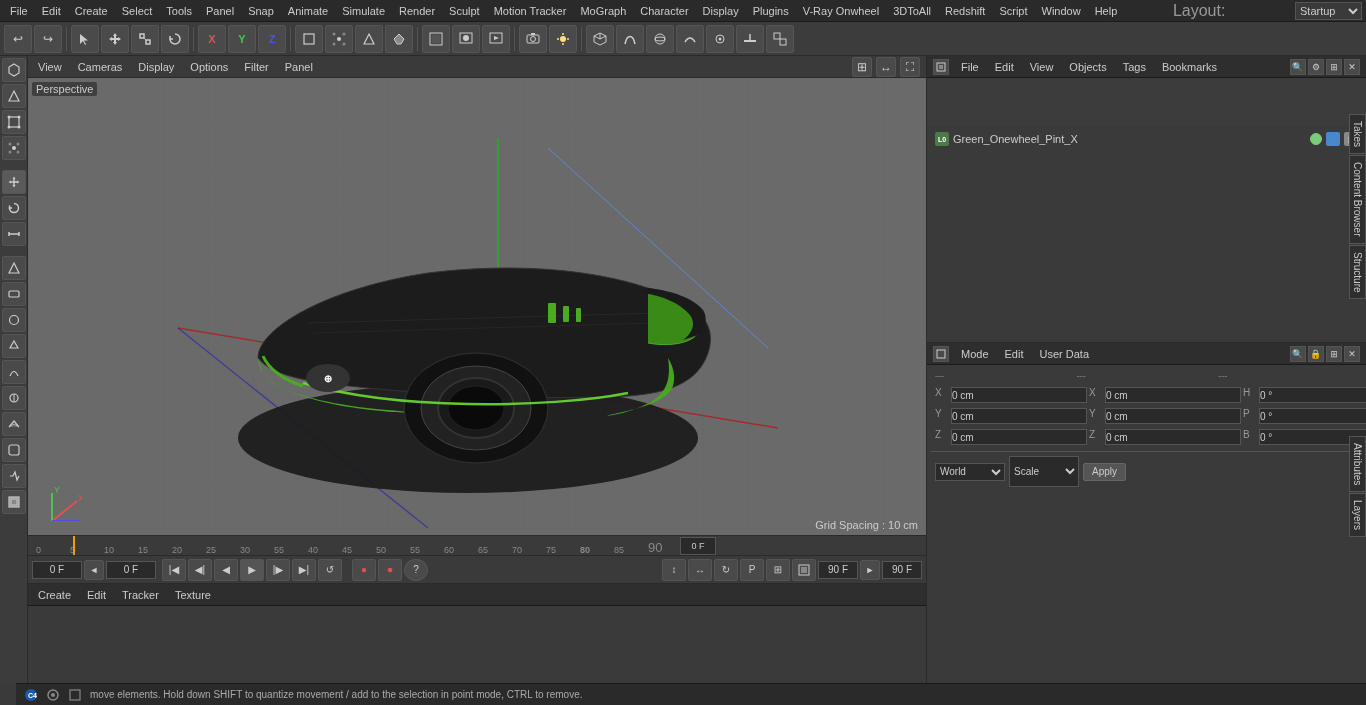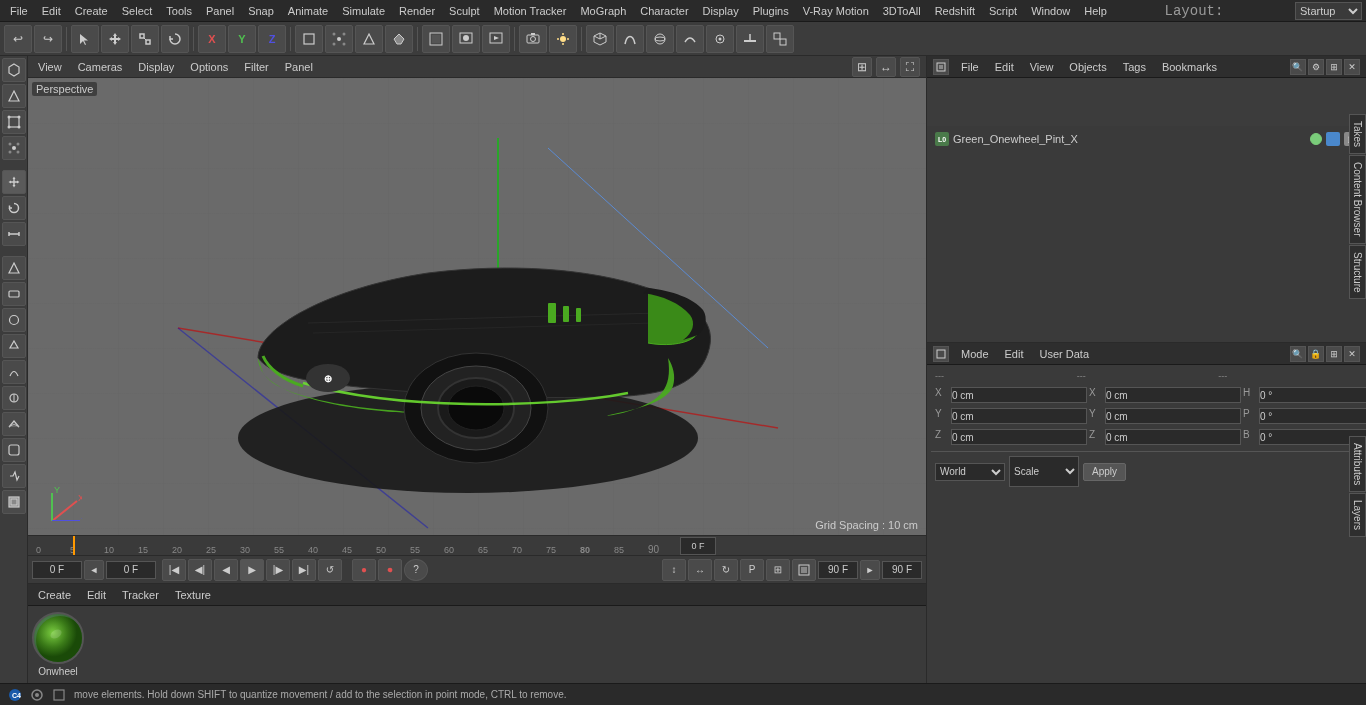--- a/index.html
+++ b/index.html
@@ -74,21 +74,21 @@
     #material-header { display: flex; align-items: center; height: 22px; background: #2e2e2e; border-bottom: 1px solid #1a1a1a; padding: 0 6px; gap: 8px; }
     .mat-menu { font-size: 11px; color: #ccc; cursor: pointer; padding: 2px 4px; }
     #material-content { flex: 1; background: #3a3a3a; display: flex; align-items: center; padding: 4px; gap: 4px; }
     .material-thumb { width: 52px; height: 52px; border-radius: 50%; background: radial-gradient(circle at 35% 35%, #5a8a5a, #1a4a1a); border: 2px solid #555; cursor: pointer; position: relative; overflow: hidden; }
     .material-label { font-size: 10px; color: #ccc; text-align: center; margin-top: 2px; }
     .world-select { background: #2a2a2a; color: #ccc; border: 1px solid #555; font-size: 10px; height: 18px; width: 70px; }
     .scale-select { background: #2a2a2a; color: #ccc; border: 1px solid #555; font-size: 10px; height: 31px; width: 70px; }
     .apply-btn { height: 18px; background: #555; border: 1px solid #666; color: #ccc; font-size: 10px; padding: 0 8px; cursor: pointer; border-radius: 2px; }
 
     
-    #status-bar { height: 22px; background: #2a2a2a; border-top: 1px solid #1a1a1a; display: flex; align-items: center; padding: 0 8px; gap: 8px; }
+    #status-bar { height: 22px; background: #2a2a2a; border-top: 1px solid #1a1a1a; display: flex; align-items: center; padding: 0 8px; gap: 8px; margin-left: 16px; }
     .status-icon { width: 14px; height: 14px; display: flex; align-items: center; justify-content: center; }
     .status-text { font-size: 10px; color: #aaa; }
 
     
     .vtab { writing-mode: vertical-rl; text-orientation: mixed; font-size: 10px; color: #ccc; background: #2e2e2e; padding: 6px 2px; cursor: pointer; border: 1px solid #555; white-space: nowrap; }
 
     
     .om-icon-btn { width: 16px; height: 16px; background: #4a4a4a; border: 1px solid #555; display: flex; align-items: center; justify-content: center; font-size: 9px; color: #ccc; cursor: pointer; }
 
     
@@ -114,27 +114,27 @@
   <span class="menu-item">Snap</span>
   <span class="menu-item">Animate</span>
   <span class="menu-item">Simulate</span>
   <span class="menu-item">Render</span>
   <span class="menu-item">Sculpt</span>
   <span class="menu-item">Motion Tracker</span>
   <span class="menu-item">MoGraph</span>
   <span class="menu-item">Character</span>
   <span class="menu-item">Display</span>
   <span class="menu-item">Plugins</span>
-  <span class="menu-item">V-Ray Motion</span>
+  <span class="menu-item">V-Ray Onwheel</span>
   <span class="menu-item">3DToAll</span>
   <span class="menu-item">Redshift</span>
   <span class="menu-item">Script</span>
   <span class="menu-item">Window</span>
   <span class="menu-item">Help</span>
-  <span style="margin-left:auto; font-size:14px; color:#999; margin-right:20px;font-family:Liberation Mono, monospace;">Layout:</span>
+  <span style="margin-left:auto; font-size:16px; color:#999; margin-right:20px;">Layout:</span>
   <select class="layout-select">
     <option>Startup</option>
     <option>Standard</option>
   </select>
 </div>
 
 <div id="toolbar">
   <div class="toolbar-btn">↩</div>
   <div class="toolbar-btn">↪</div>
   <div class="toolbar-sep"></div>
@@ -466,21 +466,21 @@
           <span style="font-size:9px; color:#888; min-width:34px;">40</span>
           <span style="font-size:9px; color:#888; min-width:34px;">45</span>
           <span style="font-size:9px; color:#888; min-width:34px;">50</span>
           <span style="font-size:9px; color:#888; min-width:34px;">55</span>
           <span style="font-size:9px; color:#888; min-width:34px;">60</span>
           <span style="font-size:9px; color:#888; min-width:34px;">65</span>
           <span style="font-size:9px; color:#888; min-width:34px;">70</span>
           <span style="font-size:9px; color:#888; min-width:34px;">75</span>
           <span style="font-size:9px; color:#888; min-width:34px;font-weight:bold;">80</span>
           <span style="font-size:9px; color:#888; min-width:34px;">85</span>
-          <span style="font-size:10px; color:#888; min-width:28px;">90</span>
+          <span style="font-size:13px; color:#888; min-width:28px;">90</span>
           <input class="playhead-input" value="0 F" style="margin-left: 4px;">
         </div>
       </div>
     </div>
 
     <div id="transport-bar">
       <input class="transport-input" value="0 F" style="">
       <div class="toolbar-btn" style="width:20px; height:20px; font-size:9px;">◄</div>
       <input class="transport-input" value="0 F" style="">
       <div style="width:2px;"></div>
@@ -514,38 +514,20 @@
     </div>
 
     <div id="bottom-area">
       <div id="material-area">
         <div id="material-header">
           <span class="mat-menu">Create</span>
           <span class="mat-menu">Edit</span>
           <span class="mat-menu">Tracker</span>
           <span class="mat-menu">Texture</span>
         </div>
-        <div id="material-content">
-          <div style="display:flex; flex-direction:column; align-items:center;">
-            <div class="material-thumb">
-              <svg width="52" height="52" viewBox="0 0 52 52">
-                <defs>
-                    <radialGradient id="matgrad" cx="35%" cy="35%">
-                      <stop offset="0%" stop-color="#7acc40"></stop>
-                      <stop offset="60%" stop-color="#3a7a18"></stop>
-                      <stop offset="100%" stop-color="#1a4a08"></stop>
-                    </radialGradient>
-                  </defs>
-                <circle cx="26" cy="26" r="24" fill="url(#matgrad)"></circle>
-                <ellipse cx="22" cy="20" rx="6" ry="4" fill="rgba(255,255,255,0.15)" transform="rotate(-30,22,20)"></ellipse>
-              </svg>
-            </div>
-            <div class="material-label">Onwheel</div>
-          </div>
-        </div>
       </div>
     </div>
   </div>
 
   <div id="right-panel">
 
     <div id="object-manager">
       <div id="object-manager-header">
         <div class="om-icon-btn">
           <svg width="10" height="10" viewBox="0 0 10 10">

